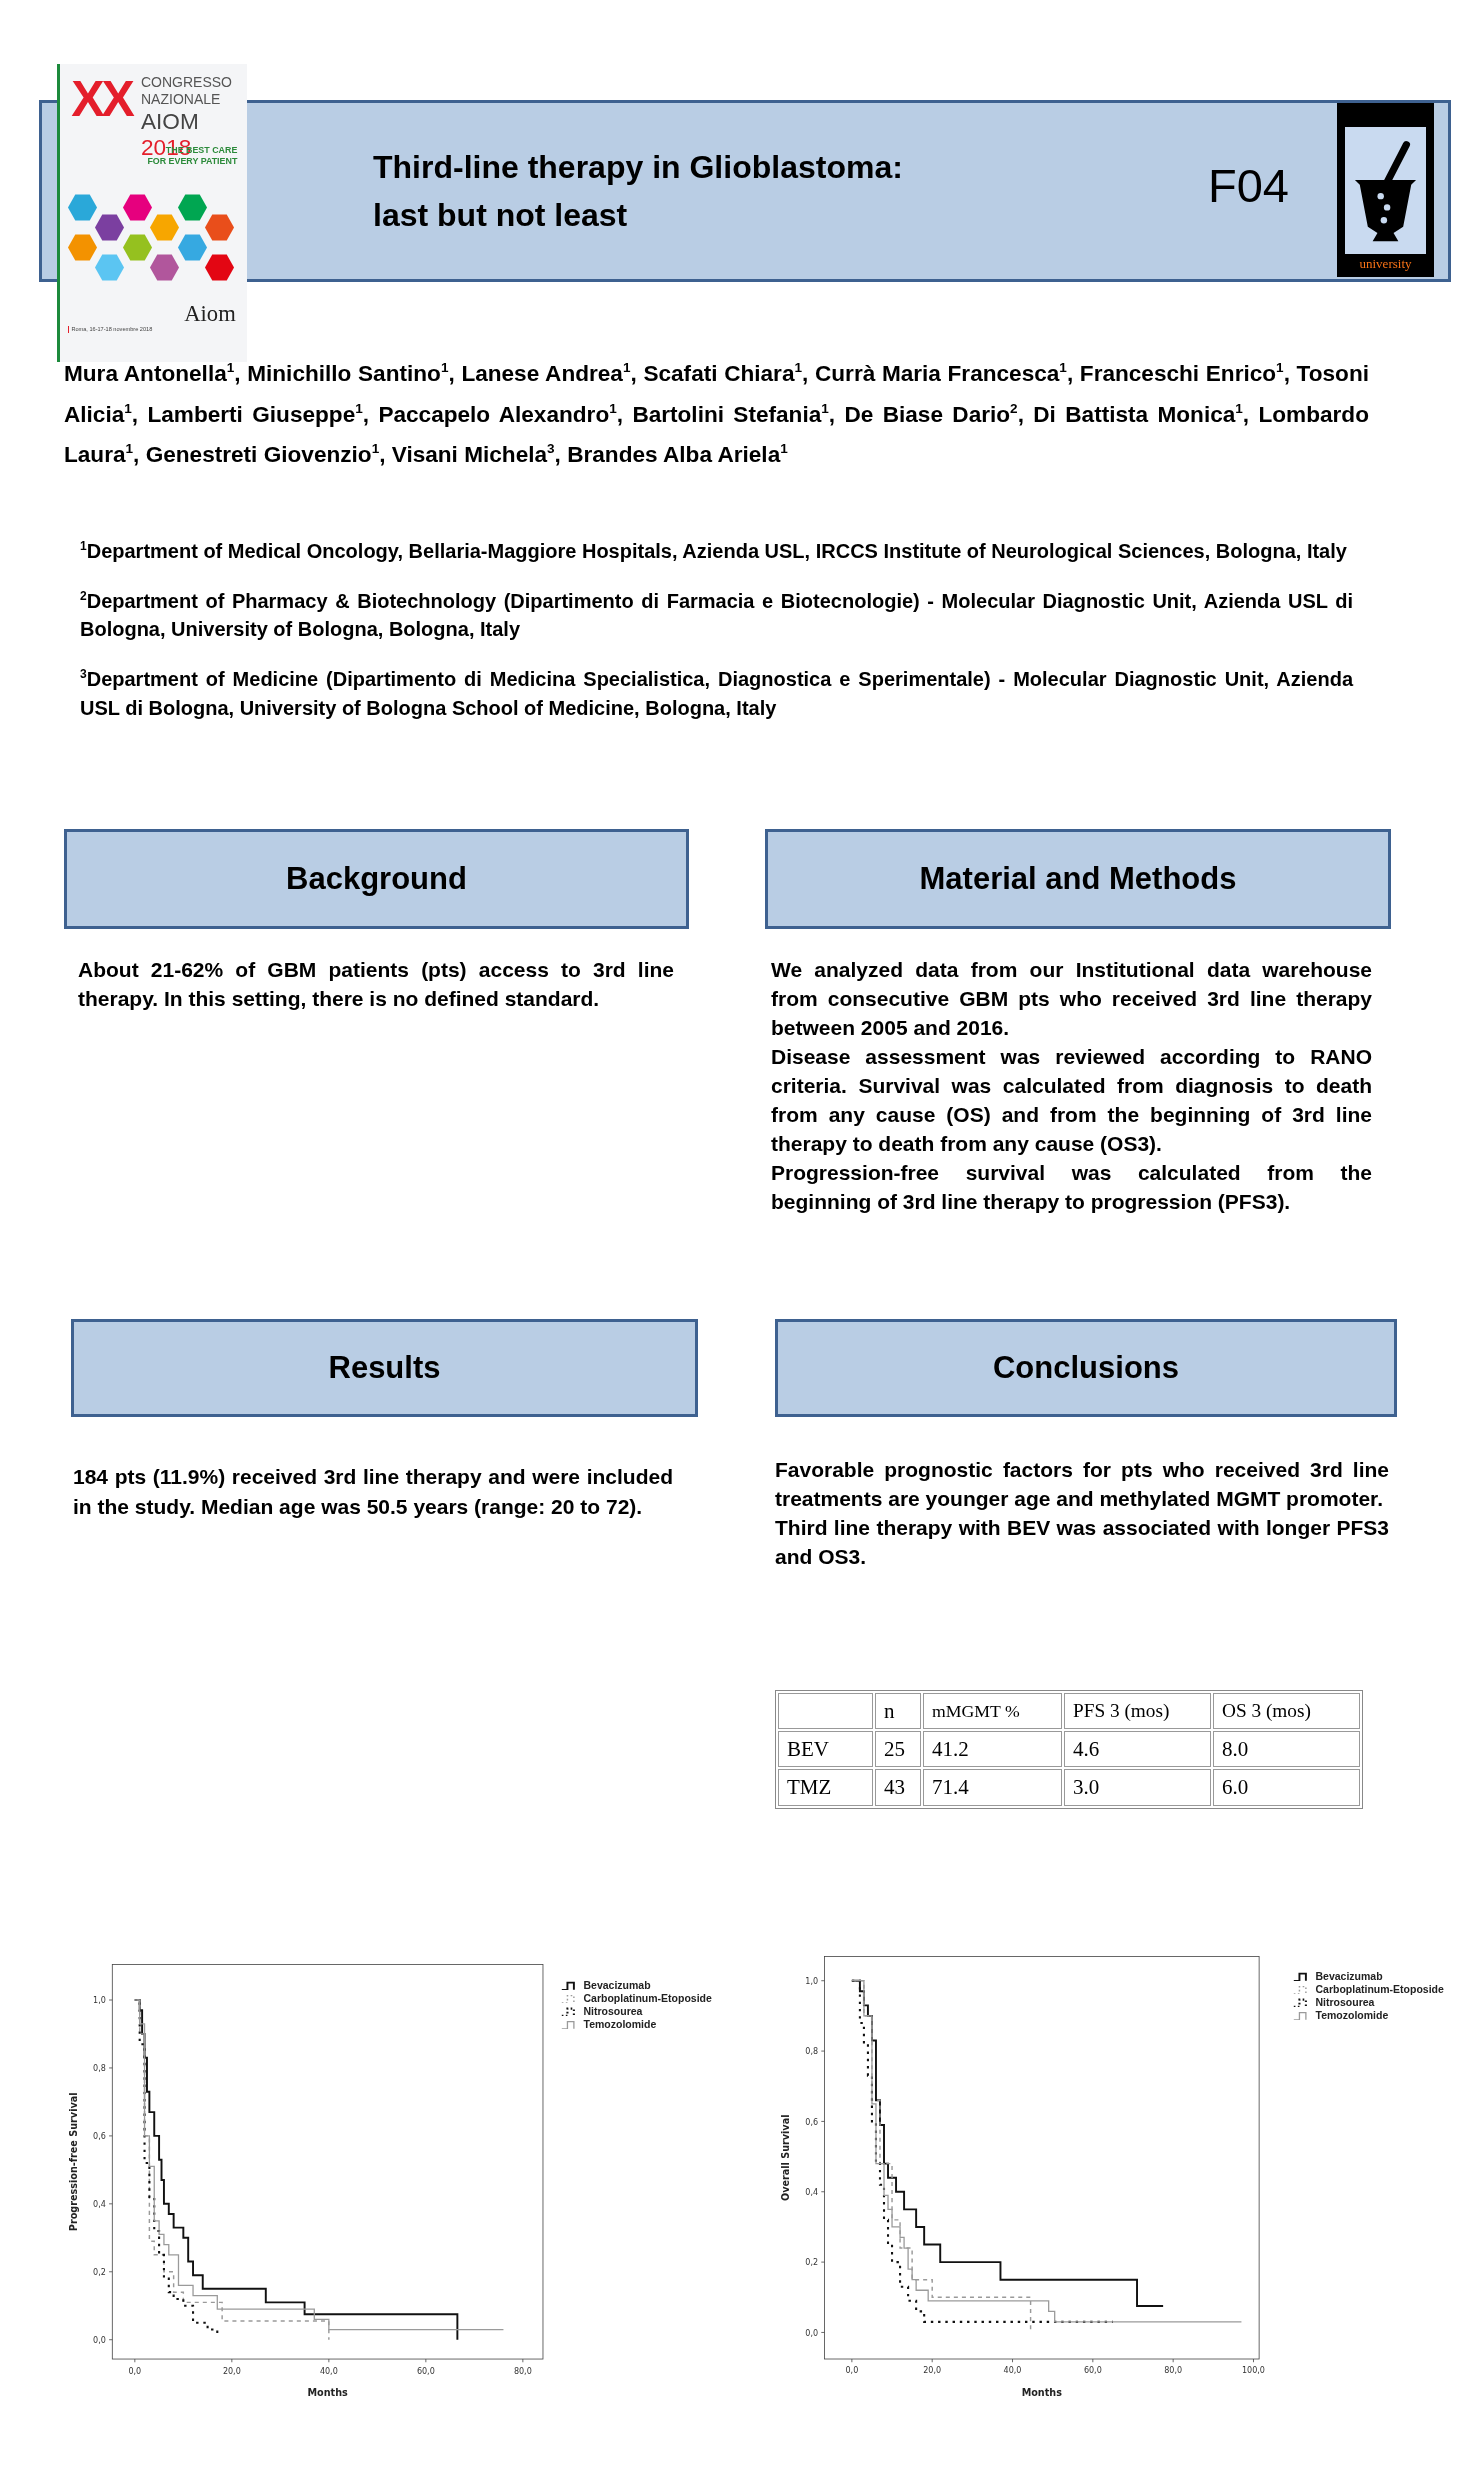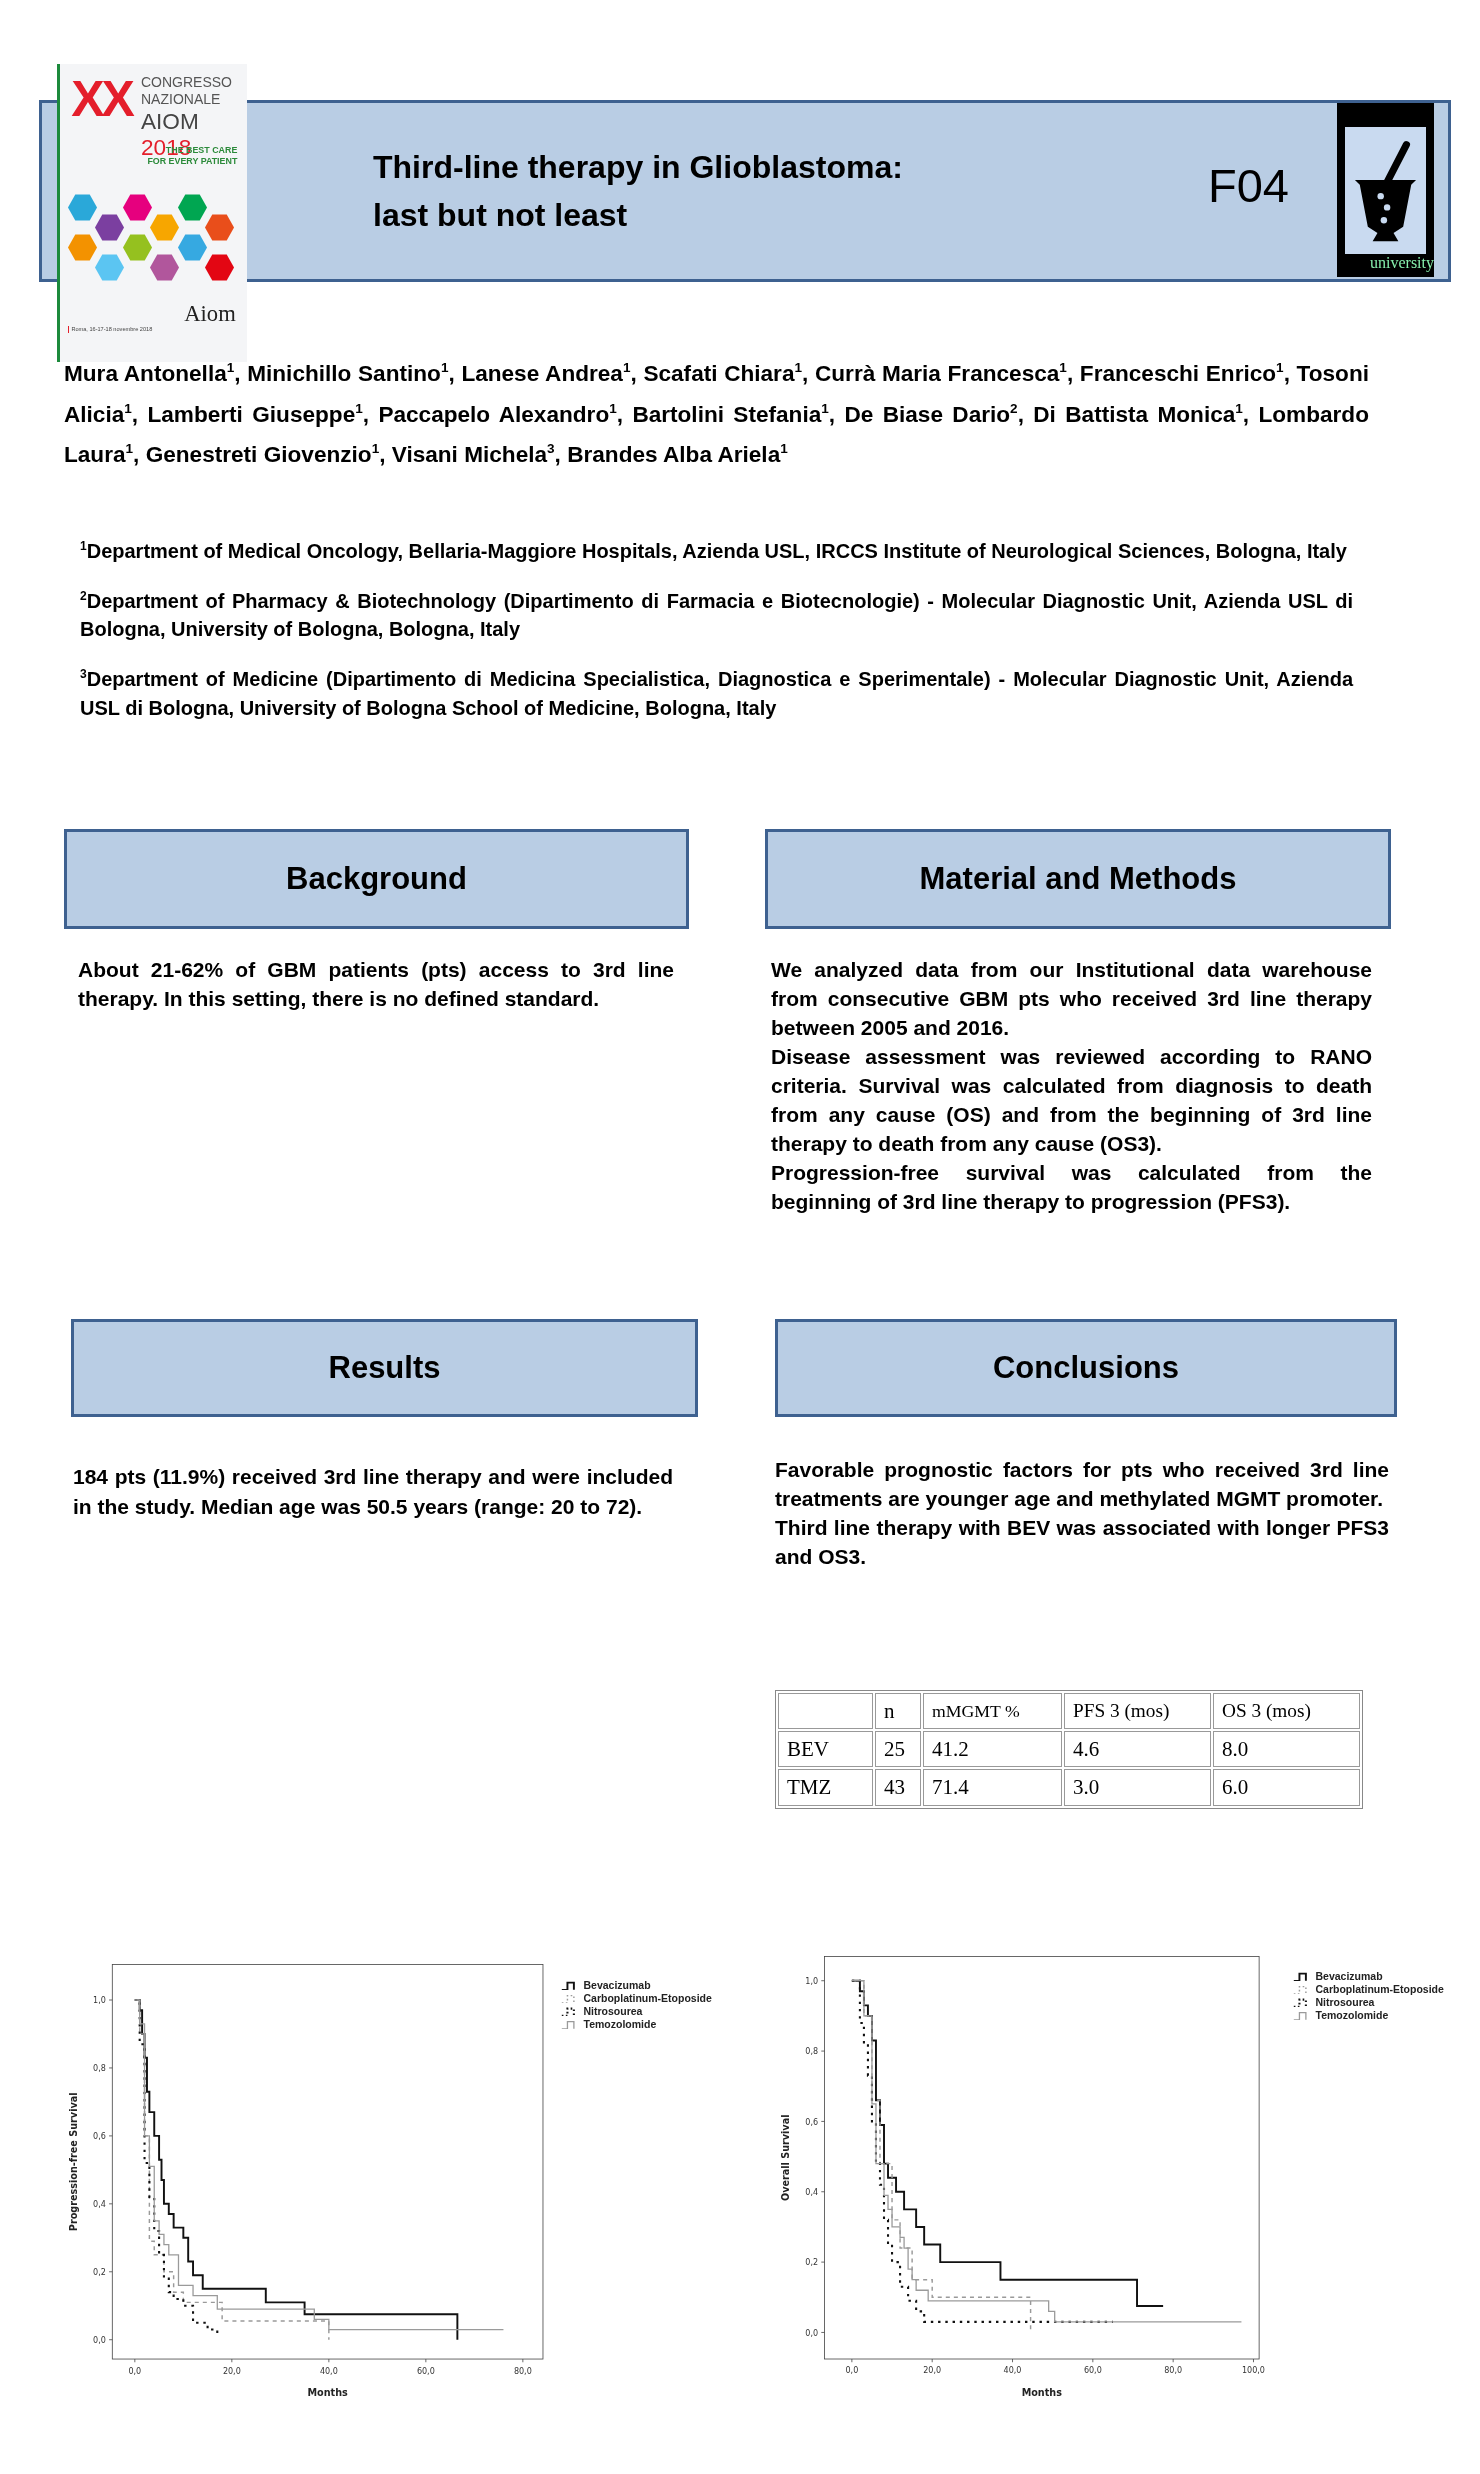--- a/index.html
+++ b/index.html
@@ -15,21 +15,21 @@
   .congress-logo .aiom { position:absolute; left:81px; top:45px; font-size:22.6px; color:#444; }
   .congress-logo .aiom b { color:#e41e2b; font-weight:normal; }
   .congress-logo .tag { position:absolute; right:9.7px; top:81px; font-size:8.9px; font-weight:bold; color:#2b8a3a; text-align:right; line-height:11.3px; }
   .congress-logo .hex { position:absolute; width:29px; height:29px; clip-path:polygon(25% 5%,75% 5%,100% 50%,75% 95%,25% 95%,0 50%); }
   .congress-logo .aiom2 { position:absolute; right:11.3px; top:237px; font-size:22.6px; font-family:"Liberation Serif", serif; color:#222; }
   .congress-logo .place { position:absolute; left:8px; top:262px; font-size:5.6px; color:#444; border-left:1.6px solid #e41e2b; padding-left:2.4px; line-height:7.3px; }
   .main-title { left:373px; top:143px; font-size:32px; font-weight:bold; line-height:48px; }
   .code { left:1208px; top:158px; font-size:47px; }
   .univ-logo { left:1337px; top:103px; width:97px; height:174px; background:#000; }
   .univ-logo .inner { position:absolute; left:8px; top:24px; width:81px; height:127px; background:#c9daf0; }
-  .univ-logo .word { position:absolute; left:0; right:0; bottom:4.8px; text-align:right; color:#86efac; font-size:16px; font-family:"Liberation Serif", serif; }
+  .univ-logo .word { position:absolute; left:0; right:0; bottom:4.8px; text-align:center; color:#f97316; font-size:13px; font-family:"Liberation Serif", serif; }
   .authors { left:64px; top:350px; width:1305px; font-size:22.6px; font-weight:bold; line-height:35px; text-align:justify; }
   .authors sup, .affil sup { font-size:60%; }
   .affil { left:64px; top:516px; width:1305px; font-size:20px; font-weight:bold; line-height:29px; text-align:justify; }
   .affil p { margin:16px; }
   .sec-box { background:#b9cde4; border:3.2px solid #3e6190; box-sizing:border-box;
              display:flex; align-items:center; justify-content:center; font-size:31px; font-weight:bold; }
   .body-text { font-size:21px; font-weight:bold; line-height:29px; text-align:justify; }
   .body-text p { margin:0; }
   table.res { border-collapse:separate; border-spacing:2.4px; border:1.6px solid #888; font-family:"Liberation Serif", serif; font-size:21px; background:#fff; }
   table.res td { border:1.6px solid #999; padding:1.6px 8px; height:31px; }

